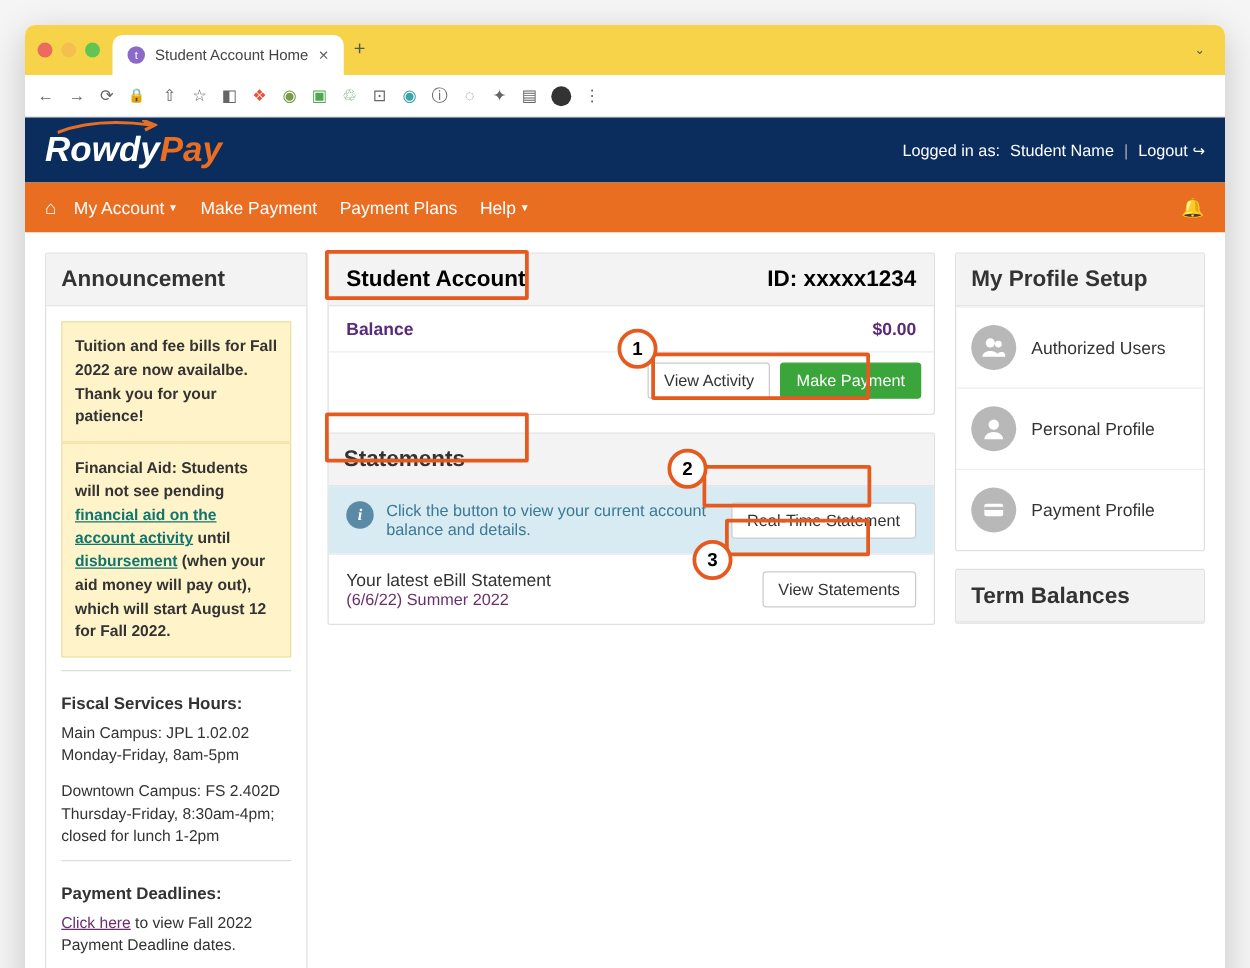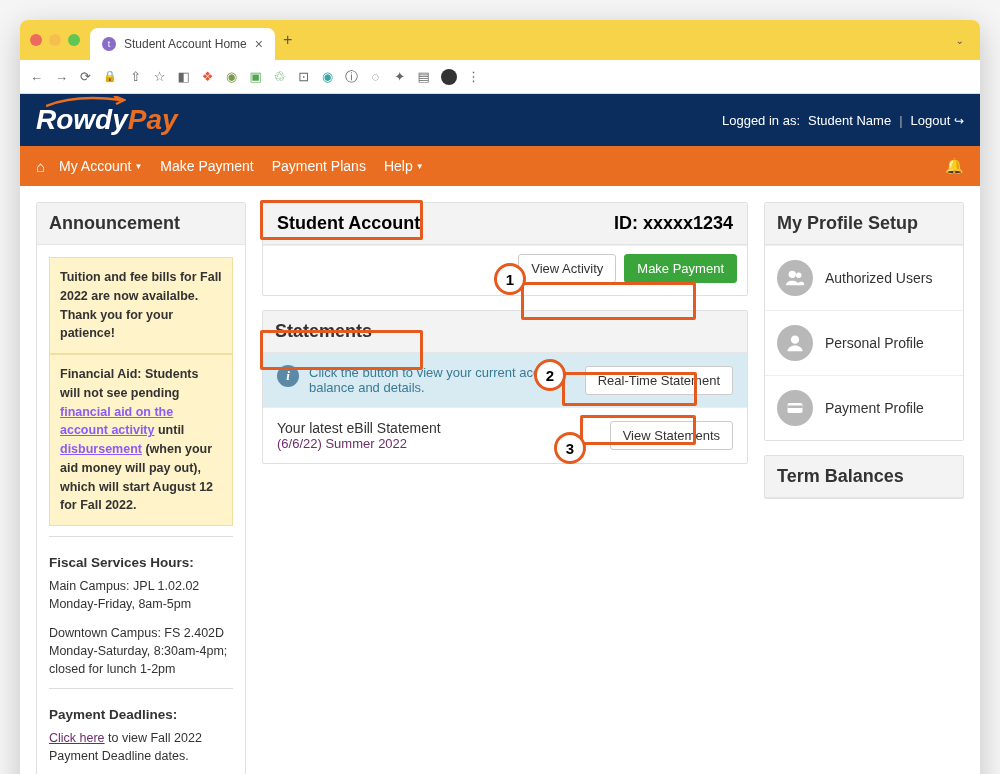--- a/index.html
+++ b/index.html
@@ -134,21 +134,21 @@
   }
   .panel-body { padding: 12px; font-size: 13px; color:#333; line-height:1.5;}
   .alert-yellow {
     background: #fff3c9;
     border: 1px solid #f0e0a0;
     padding: 10px;
     font-size: 12.5px;
     font-weight: 600;
     color:#333;
   }
-  .alert-yellow a { color:#8b5cf6; text-decoration: underline; }
+  .alert-yellow a { color:#0f766e; text-decoration: underline; }
   .section-title { font-weight:700; font-size:13.5px; margin-top:16px; margin-bottom:4px;}
   .section-text { font-size:12.5px; color:#333; line-height:1.45; margin-bottom:10px;}
   .hr { border-top:1px solid #ddd; margin:10px 0;}
   .link-purple { color:#6b2d6b; text-decoration:underline; }
 
   
   .account-header {
     display:flex; justify-content:space-between; align-items:center;
     background:#f3f3f3; padding:10px 14px; border-bottom:1px solid #e5e5e5;
     font-size:18px; font-weight:600;
@@ -292,36 +292,40 @@
       <div class="panel">
         <div class="panel-header">Announcement</div>
         <div class="panel-body">
           <div class="alert-yellow">Tuition and fee bills for Fall 2022 are now availalbe. Thank you for your patience!</div>
           <div class="alert-yellow">
             <span>Financial Aid: Students will not see pending </span><a href="#">financial aid on the account activity</a><span> until </span><a href="#">disbursement</a><span> (when your aid money will pay out), which will start August 12 for Fall 2022.</span>
           </div>
           <div class="hr"></div>
           <div class="section-title">Fiscal Services Hours:</div>
           <div class="section-text">Main Campus: JPL 1.02.02 Monday-Friday, 8am-5pm</div>
-          <div class="section-text">Downtown Campus: FS 2.402D Monday-Saturday, 8:30am-4pm; closed for lunch 1-2pm</div>
+          <div class="section-text">Downtown Campus: FS 2.402D Thursday-Friday, 8:30am-4pm; closed for lunch 1-2pm</div>
           <div class="hr"></div>
           <div class="section-title">Payment Deadlines:</div>
           <div class="section-text"><a href="#" class="link-purple">Click here</a><span> to view Fall 2022 Payment Deadline dates.</span></div>
 
         </div>
       </div>
     </div>
 
     <div class="col-mid">
       <div class="mid-wrap">
 
         <div class="panel">
           <div class="account-header">
             <span>Student Account</span>
             <span class="id"><span>ID:</span> <span>xxxxx1234</span></span>
+          </div>
+          <div class="balance-row">
+            <span>Balance</span>
+            <span class="amt">$0.00</span>
           </div>
           <div class="btn-row">
             <button class="btn">View Activity</button>
             <button class="btn btn-green">Make Payment</button>
           </div>
         </div>
 
         <div class="panel">
           <div class="panel-header">Statements</div>
           <div class="info-banner">

